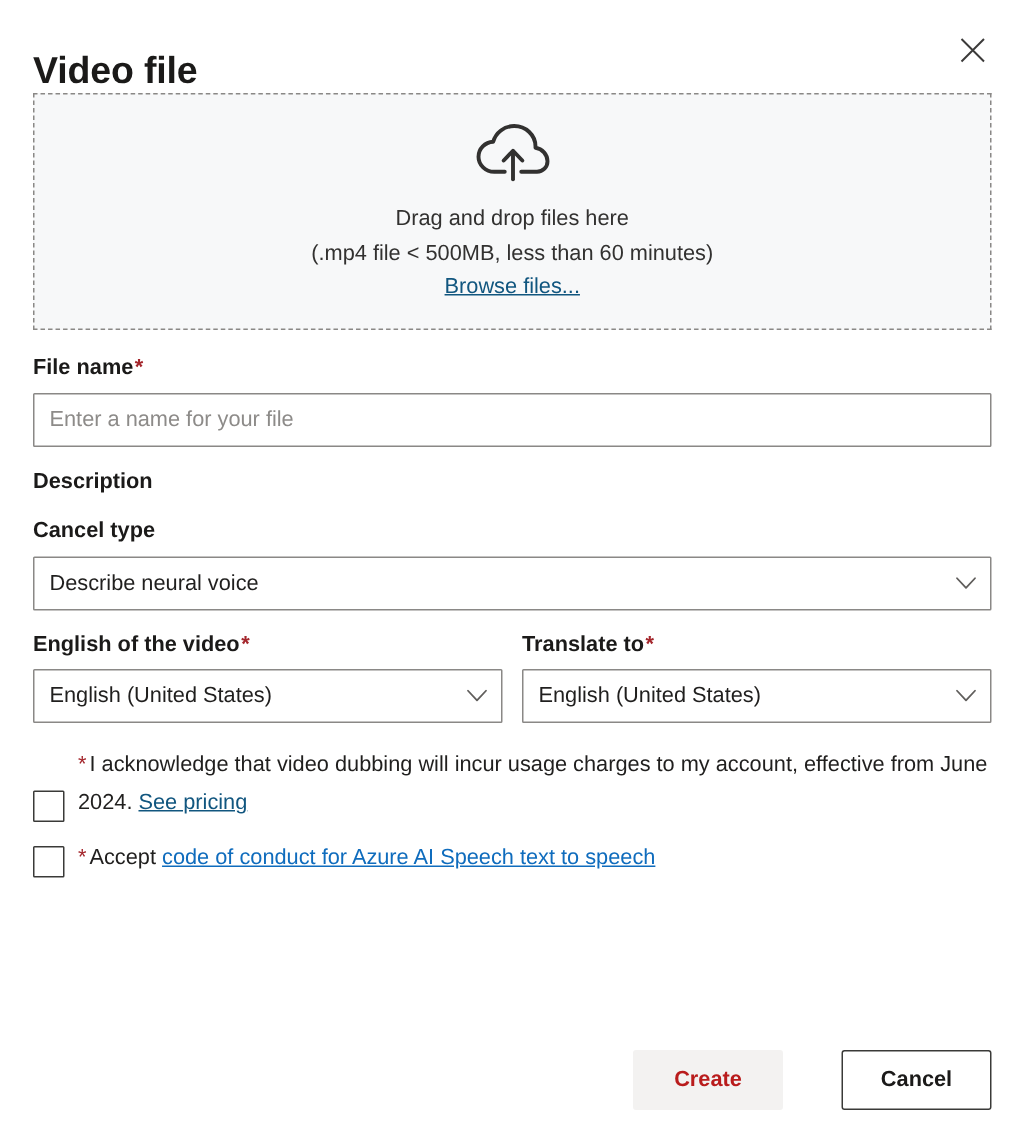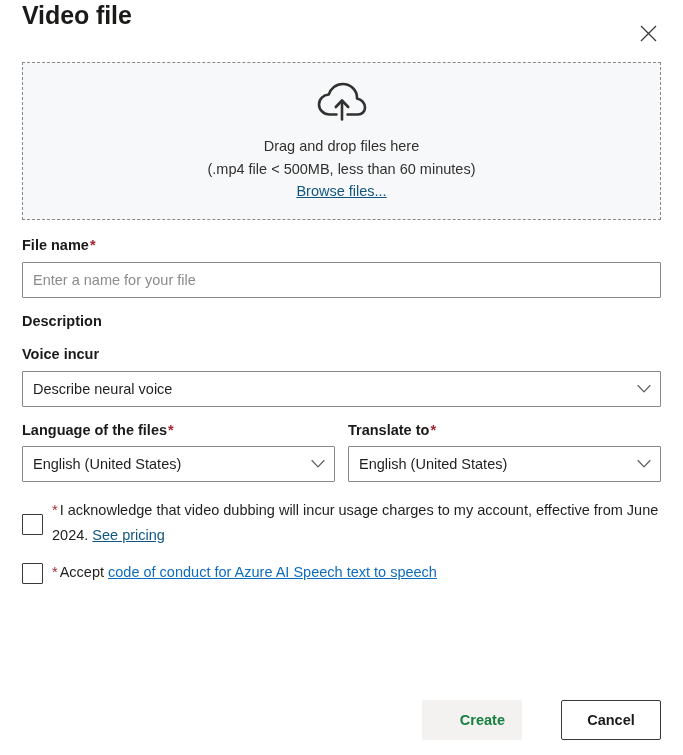--- a/index.html
+++ b/index.html
@@ -20,21 +20,21 @@
     height: 755px;
     box-sizing: border-box;
     padding: 0 22px;
     background: #ffffff;
   }
   
   .header {
     position: relative;
     height: 62px;
     display: flex;
-    align-items: flex-start;
+    align-items: flex-end;
   }
   .dialog-title {
     font-size: 25px;
     font-weight: 600;
     letter-spacing: -0.1px;
     color: #1b1a19;
     line-height: 1.2;
   }
   .close-btn {
     position: absolute;
@@ -153,21 +153,21 @@
   }
   .row > .col { flex: 1 1 0; min-width: 0; }
 
   .mt14 { margin-top: 14px; }
   .mt12 { margin-top: 12px; }
   .mt16 { margin-top: 16px; }
 
   
   .check-row {
     display: flex;
-    align-items: center;
+    align-items: flex-end;
     gap: 9px;
   }
   .checkbox {
     flex: 0 0 auto;
     width: 21px;
     height: 21px;
     box-sizing: border-box;
     border: 1px solid #3a3a38;
     background: #ffffff;
     border-radius: 1px;
@@ -208,23 +208,22 @@
     font-family: "Liberation Sans", sans-serif;
     font-size: 14.5px;
     font-weight: 600;
     border-radius: 2px;
     cursor: pointer;
     padding: 0 16px;
   }
   .btn-primary-disabled {
     background: #f3f2f1;
     border: 1px solid #f3f2f1;
-    color: #15803d;
+    color: #b91c1c;
     cursor: default;
-    text-align: right;
   }
   .btn-secondary {
     background: #ffffff;
     border: 1px solid #3a3a38;
     color: #1b1a19;
     margin-left: 29px;
   }
 </style>
 </head>
 <body>
@@ -261,35 +260,35 @@
       <span>File name</span><span class="req">*</span>
     </div>
     <input class="text-input" type="text" placeholder="Enter a name for your file" style="">
   </div>
 
   <div class="mt14">
     <div class="field-label">Description</div>
   </div>
 
   <div class="mt14">
-    <div class="field-label">Voice incur</div>
+    <div class="field-label">Cancel type</div>
     <div class="select-box">
       <span>Describe neural voice</span>
       <span class="select-chevron">
         <svg width="14" height="9" viewBox="0 0 14 9" fill="none" xmlns="http://www.w3.org/2000/svg">
           <path d="M1 1 L7 7.4 L13 1" stroke="#605e5c" stroke-width="1.2" stroke-linecap="round" stroke-linejoin="round"></path>
         </svg>
       </span>
     </div>
   </div>
 
   <div class="mt14 row">
     <div class="col">
       <div class="field-label">
-        <span>Language of the files</span><span class="req">*</span>
+        <span>English of the video</span><span class="req">*</span>
       </div>
       <div class="select-box">
         <span>English (United States)</span>
         <span class="select-chevron">
           <svg width="14" height="9" viewBox="0 0 14 9" fill="none" xmlns="http://www.w3.org/2000/svg">
             <path d="M1 1 L7 7.4 L13 1" stroke="#605e5c" stroke-width="1.2" stroke-linecap="round" stroke-linejoin="round"></path>
           </svg>
         </span>
       </div>
     </div>

